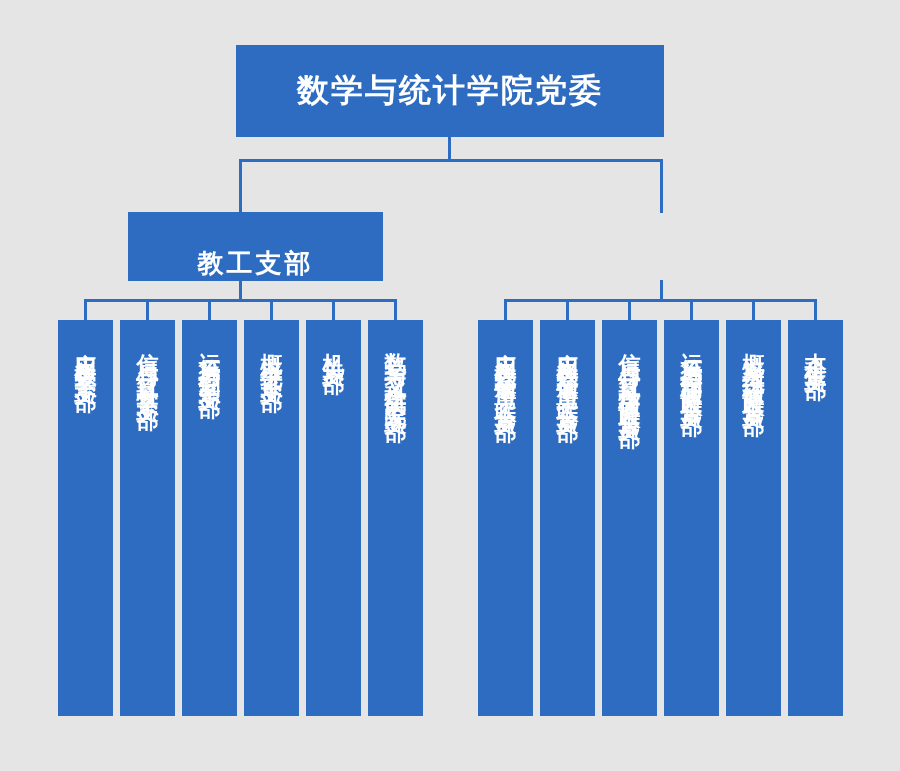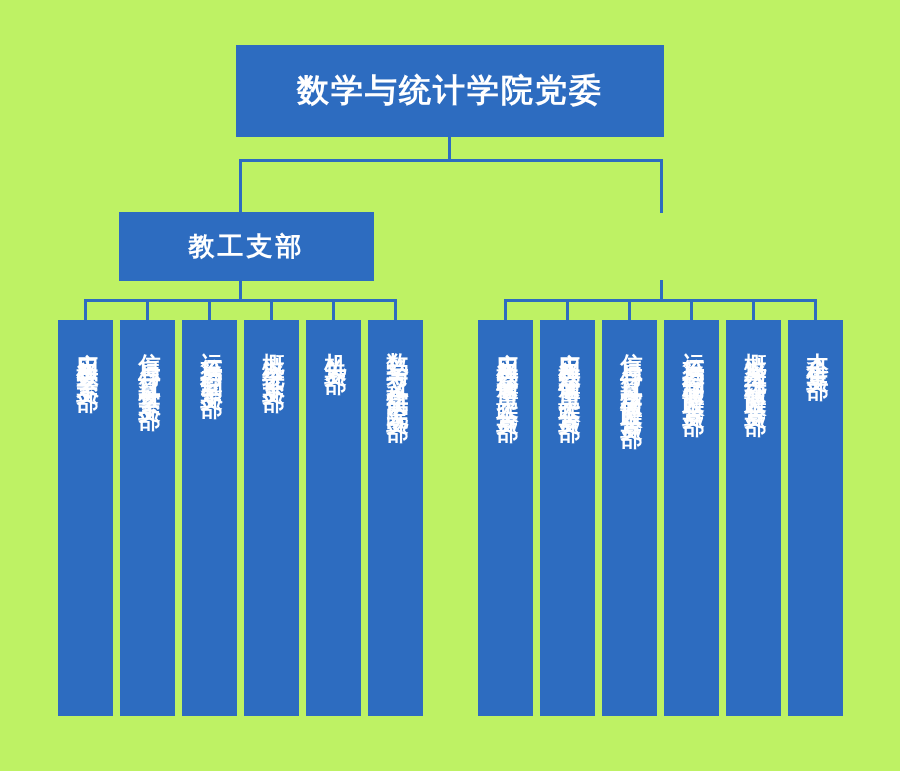--- a/index.html
+++ b/index.html
@@ -4,22 +4,22 @@
 <style>
   html, body {
     margin: 0;
     padding: 0;
     background: #ffffff;
   }
   .canvas {
     position: relative;
     width: 900px;
     height: 771px;
-    background: #bef264;
-    font-family: Liberation Mono, monospace;
+    background: #e5e5e5;
+    font-family: Liberation Serif, serif;
     overflow: hidden;
   }
   .box {
     position: absolute;
     background: var(--blue, #2d6cc0);
     color: #ffffff;
     font-weight: bold;
     display: flex;
     align-items: center;
     justify-content: center;
@@ -31,21 +31,21 @@
     width: 428px; height: 92px;
     font-size: 32px;
     letter-spacing: 2px;
   }
   .branch {
     top: 212px;
     width: 255px; height: 69px;
     font-size: 26px;
     letter-spacing: 3px;
   }
-  .b0 { left: 119px; }
+  .b0 { left: 128px; align-items: flex-end; }
   .b1 { left: 533px; }
   .leaf {
     top: 320px;
     width: 55px; height: 396px;
     align-items: flex-start;
     padding-top: 15px;
   }
   .vtext {
     writing-mode: vertical-rl;
     text-orientation: upright;

